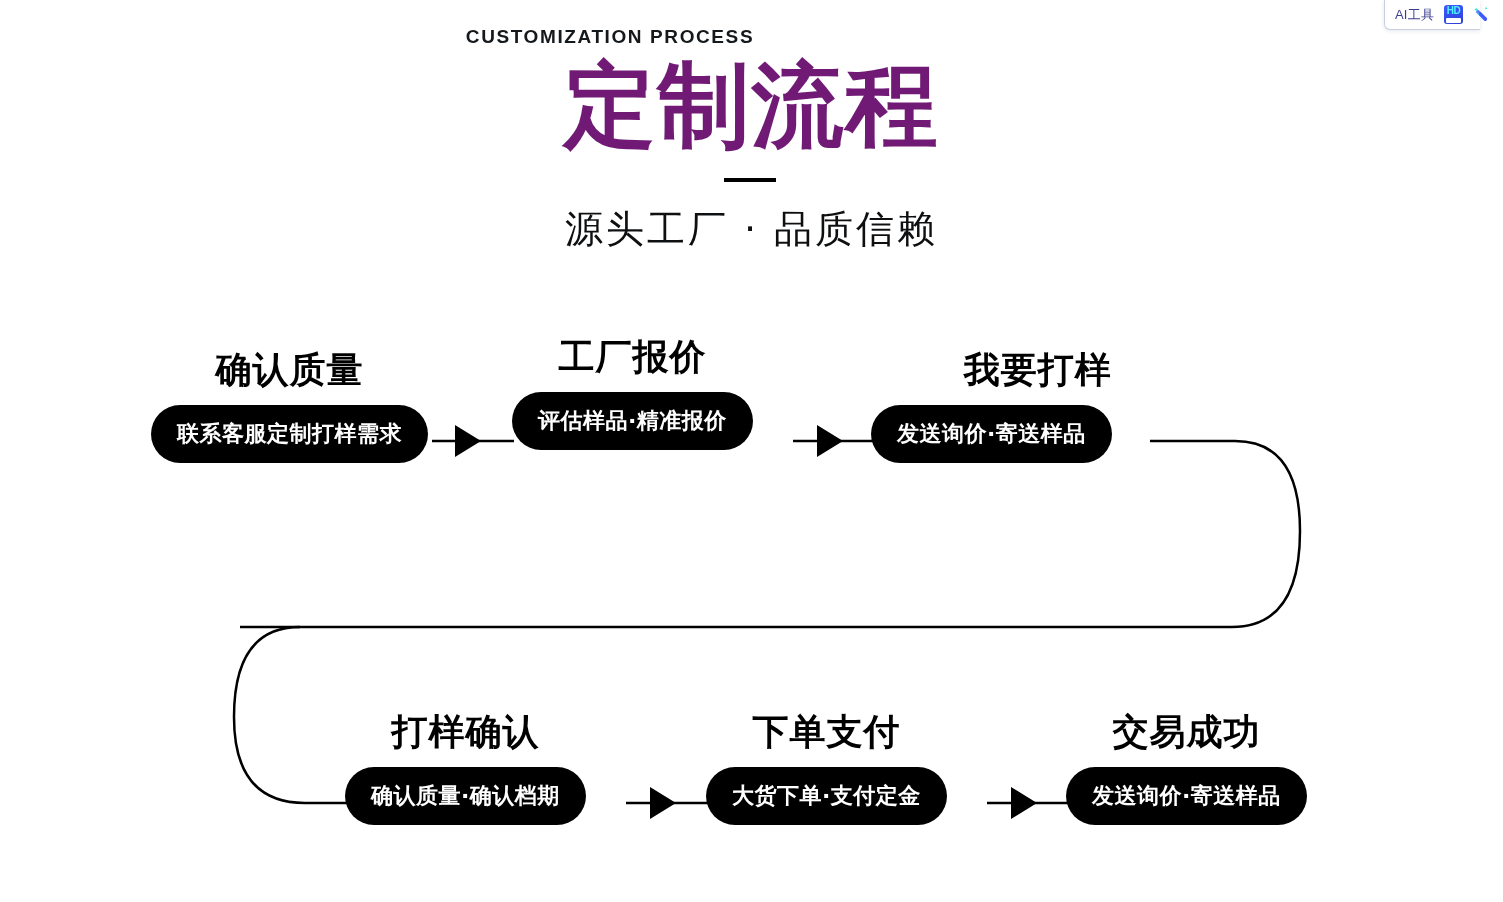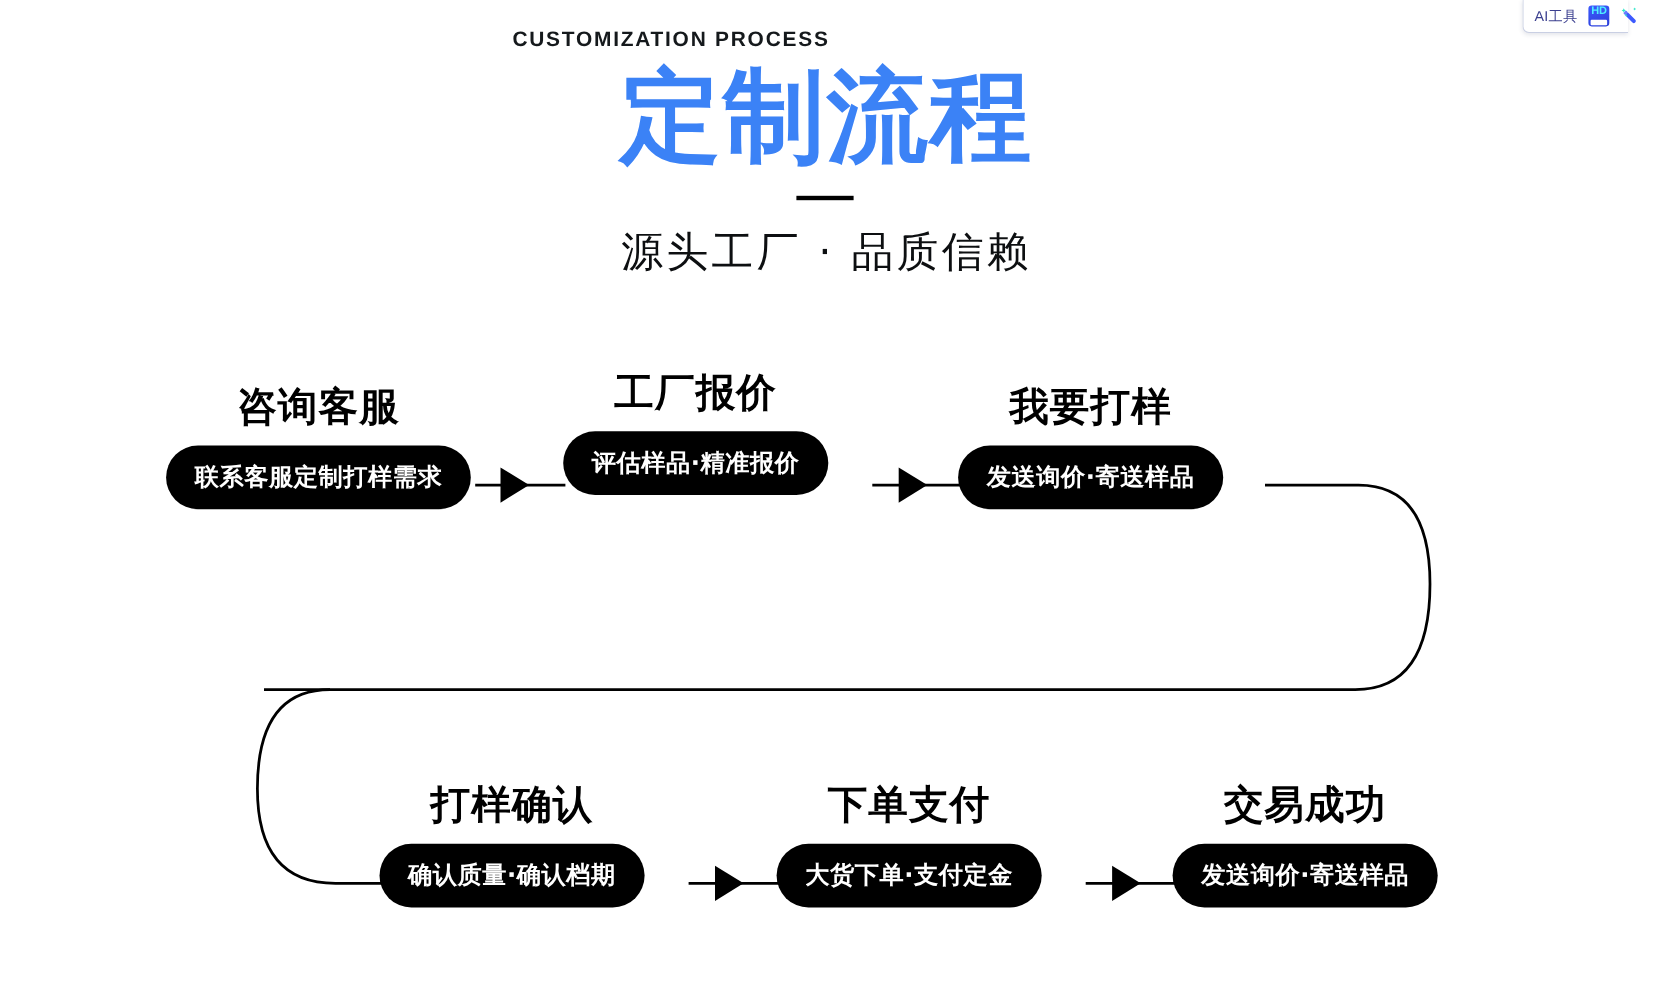--- a/index.html
+++ b/index.html
@@ -90,21 +90,21 @@
   }
   .main-title {
     position: absolute;
     top: 58px;
     left: 0;
     width: 1503px;
     text-align: center;
     font-size: 92px;
     font-weight: bold;
     letter-spacing: 2px;
-    color: #3b82f6;
+    color: #701a75;
     line-height: 1.05;
     font-family: "DejaVu Sans", "Liberation Sans", sans-serif;
   }
   .divider-dash {
     position: absolute;
     top: 178px;
     left: 724px;
     width: 52px;
     height: 4px;
     background: #000000;
@@ -161,21 +161,21 @@
     font-size: 22px;
     font-weight: bold;
     letter-spacing: 0.5px;
     white-space: nowrap;
     font-family: "DejaVu Sans", "Liberation Sans", sans-serif;
   }
 
   
   #step-1 { left: 151px;  top: 346px; }
   #step-2 { left: 512px;  top: 333px; }
-  #step-3 { left: 871px;  top: 346px; }
+  #step-3 { left: 871px;  top: 346px; align-items: flex-end; }
   
   #step-4 { left: 345px;  top: 708px; }
   #step-5 { left: 706px;  top: 708px; }
   #step-6 { left: 1066px; top: 708px; }
 </style>
 </head>
 <body>
 
 <div id="page">
 
@@ -212,21 +212,21 @@
       <path d="M6.6 9.6 l0.5 1.1 1.1 0.5 -1.1 0.5 -0.5 1.1 -0.5 -1.1 -1.1 -0.5 1.1 -0.5 z" fill="#2ee6c9"></path>
     </svg>
   </div>
 
   <div class="eyebrow">CUSTOMIZATION PROCESS</div>
   <div class="main-title">定制流程</div>
   <div class="divider-dash"></div>
   <div class="subtitle">源头工厂 · 品质信赖</div>
 
   <div class="step" id="step-1">
-    <div class="step-title">咨询客服</div>
+    <div class="step-title">确认质量</div>
     <div class="step-pill">联系客服定制打样需求</div>
   </div>
 
   <div class="step" id="step-2">
     <div class="step-title">工厂报价</div>
     <div class="step-pill">评估样品·精准报价</div>
   </div>
 
   <div class="step" id="step-3">
     <div class="step-title">我要打样</div>

